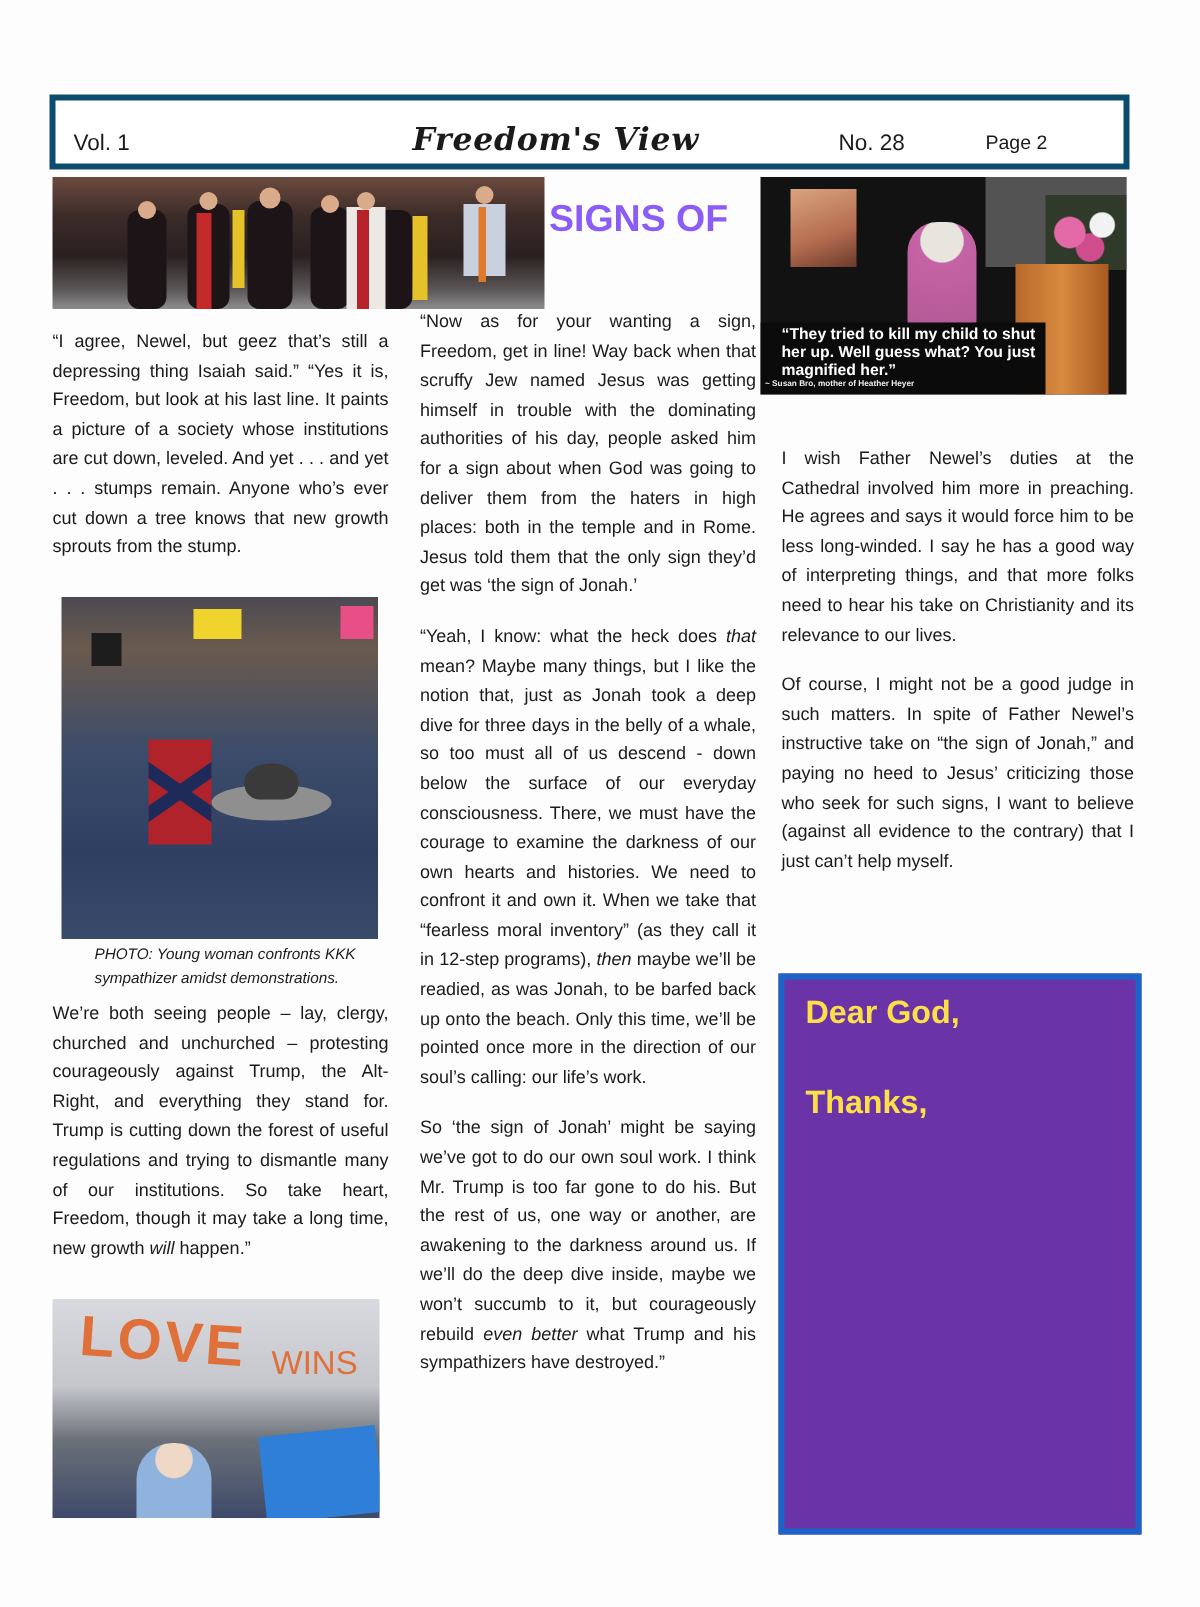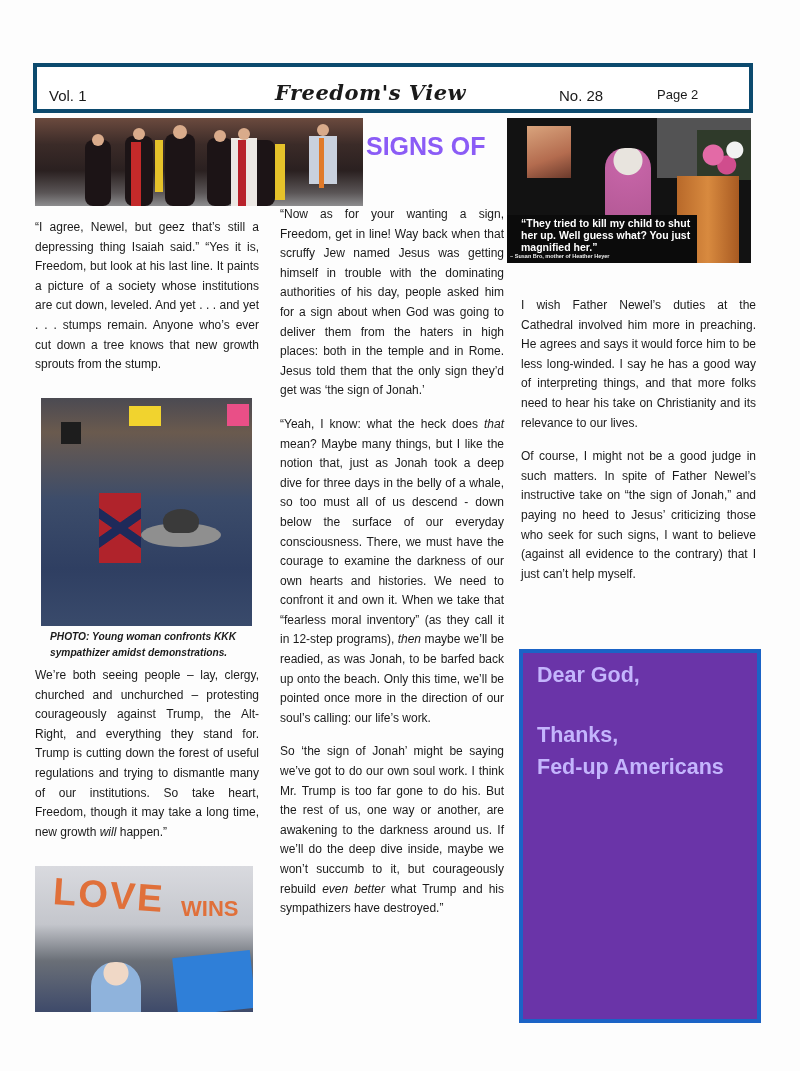--- a/index.html
+++ b/index.html
@@ -45,33 +45,33 @@
     background:linear-gradient(180deg,#4b4a52 0%,#6a5a4e 15%,#3c4c6a 45%,#2f3f62 75%,#394a6b 100%); }
   .ph-kkk .flag { position:absolute; left:58px; top:95px; width:42px; height:70px; background:#b0232b; }
   .ph-kkk .flag::before { content:""; position:absolute; left:0; top:0; right:0; bottom:0;
      background:linear-gradient(35deg, transparent 44%, #1e2a5a 45% 55%, transparent 56%),
                 linear-gradient(-35deg, transparent 44%, #1e2a5a 45% 55%, transparent 56%); }
   .ph-kkk .hat { position:absolute; left:100px; top:125px; width:80px; height:24px; border-radius:50%; background:#8f8f8f; }
   .ph-kkk .hat::after { content:""; position:absolute; left:22px; top:-14px; width:36px; height:24px; border-radius:50% 50% 10px 10px; background:#3a3a3a; }
   .ph-kkk .sign1 { position:absolute; left:88px; top:8px; width:32px; height:20px; background:#f1d32e; }
   .ph-kkk .sign2 { position:absolute; left:186px; top:6px; width:22px; height:22px; background:#e94f87; }
   .ph-kkk .sign3 { position:absolute; left:20px; top:24px; width:20px; height:22px; background:#1d1d1d; }
-  .photo-caption { position:absolute; left:50px; top:629px; width:210px; font-style:italic; font-size:10.2px; line-height:16px;font-weight:bold; }
+  .photo-caption { position:absolute; left:63px; top:629px; width:210px; font-style:italic; font-size:10.2px; line-height:16px; }
 
   .ph-love { left:35px; top:866px; width:218px; height:146px;
     background:linear-gradient(180deg,#d9dadf 0%,#c4c6cc 40%,#6a6f77 65%,#3e4a6a 100%); }
   .ph-love .letters { position:absolute; left:18px; top:8px; font-weight:bold; font-size:38px; color:#e0703a;
      letter-spacing:2px; transform:rotate(4deg); }
-  .ph-love .letters2 { position:absolute; left:146px; top:30px; font-weight:bold; font-size:22px; color:#e0703a; }
+  .ph-love .letters2 { position:absolute; left:146px; top:30px; font-weight:normal; font-size:22px; color:#e0703a; }
   .ph-love .sign { position:absolute; left:140px; top:88px; width:78px; height:58px; background:#2f7fd8; transform:rotate(-6deg); }
   .ph-love .lady { position:absolute; left:56px; top:96px; width:50px; height:50px; border-radius:24px 24px 0 0;
      background:radial-gradient(circle at 50% 22%, #f0d8c6 0 12px, #8fb3dc 13px); }
 
   .prayer { position:absolute; left:519px; top:649px; width:242px; height:374px; background:#6a34a8;
-     border:4px solid #1b63c6; box-sizing:border-box; color:#c4b5fd; font-weight:bold; padding:6px 14px 0 14px; }
+     border:4px solid #1b63c6; box-sizing:border-box; color:#fde047; font-weight:bold; padding:6px 14px 0 14px; }
   .prayer .ln { font-size:21.5px; line-height:32px; text-align:justify; }
   .prayer .gap { height:14px; }
 </style>
 </head>
 <body>
 
 <div class="masthead">
   <span class="mh-vol">Vol. 1</span>
   <span class="mh-title">Freedom's View</span>
   <span class="mh-no">No.  28</span>
@@ -161,14 +161,13 @@
 <div class="col c3" style="top:276px;margin-top:20px;">
   <p>I wish Father Newel’s duties at the Cathedral involved him more in preaching.  He agrees and says it would force him to be less long-winded.  I say he has a good way of interpreting things, and that more folks need to hear his take on Christianity and its relevance to our lives.</p>
   <p>Of course, I might not be a good judge in such matters.  In spite of Father Newel’s instructive take on “the sign of Jonah,” and paying no heed to Jesus’ criticizing those who seek for such signs, I want to believe (against all evidence to the contrary) that I just can’t help myself.</p>
 </div>
 
 <div class="prayer">
   <div class="ln">Dear God,</div>
   <div class="gap"></div>
   <div class="gap"></div>
   <div class="ln">Thanks,</div>
-  <div class="ln">Fed-up Americans</div>
 </div>
 
 </body></html>

